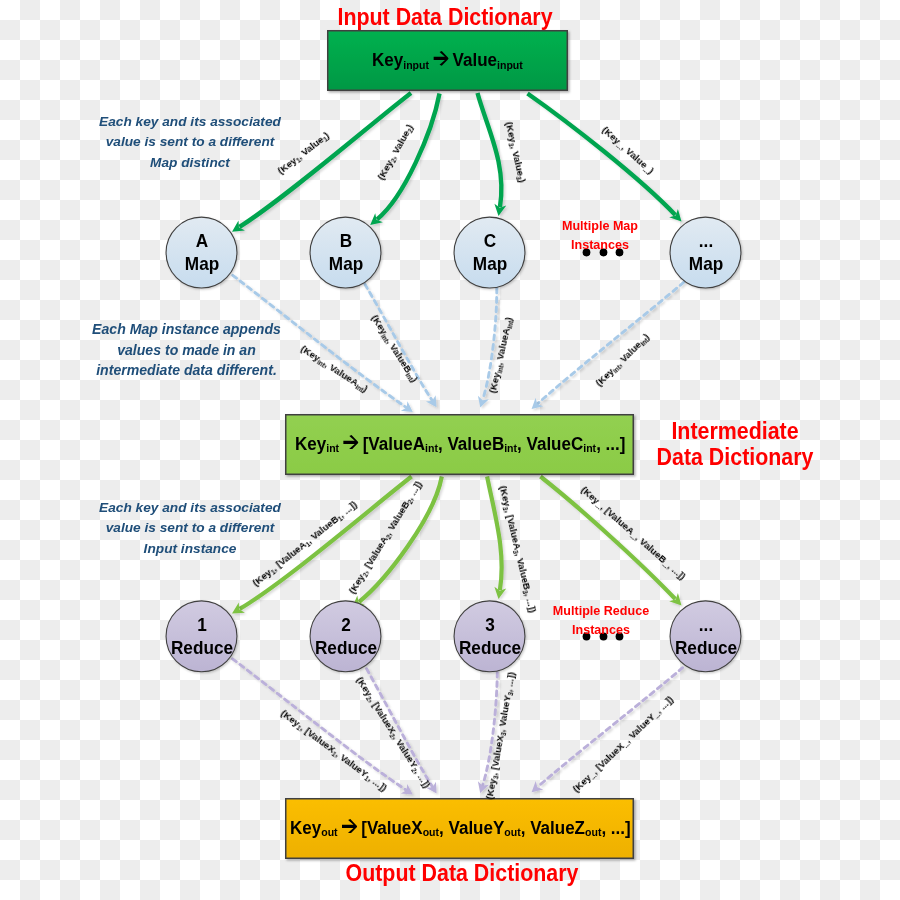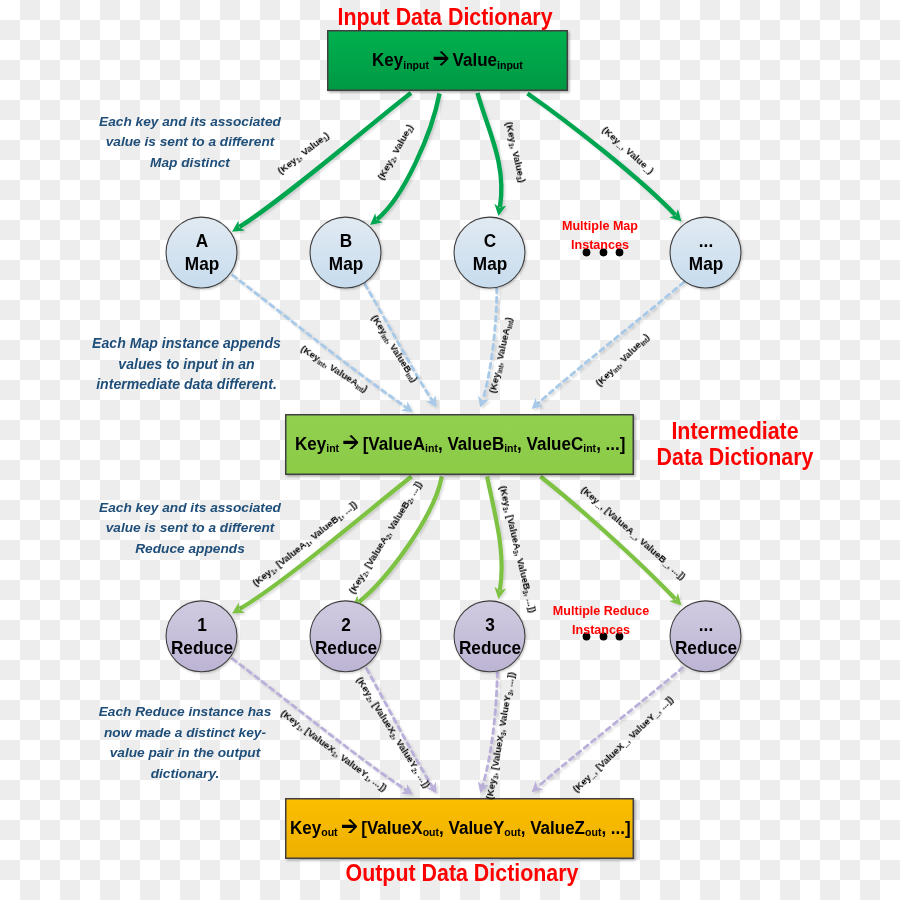--- a/index.html
+++ b/index.html
@@ -160,16 +160,15 @@
     <div class="edgelbl" style="left: 277.9px; top: 711.7px; font-size: 9.7px; transform: translateZ(0px) rotate(36.7deg) translateY(-7.18px);">(Key<sub>1</sub>, [ValueX<sub>1</sub>, ValueY<sub>1</sub>, ...])</div>
     <div class="edgelbl" style="left: 352.9px; top: 675.8px; font-size: 9.7px; transform: translateZ(0px) rotate(57.7deg) translateY(-7.18px);">(Key<sub>2</sub>, [ValueX<sub>2</sub>, ValueY<sub>2</sub>, ...])</div>
     <div class="edgelbl" style="left: 495.6px; top: 795.3px; font-size: 9.7px; transform: translateZ(0px) rotate(-80deg) translateY(-7.18px);">(Key<sub>3</sub>, [ValueX<sub>3</sub>, ValueY<sub>3</sub>, ...])</div>
     <div class="edgelbl" style="left: 578.9px; top: 790px; font-size: 9.7px; transform: translateZ(0px) rotate(-43.6deg) translateY(-7.18px);">(Key<sub>...</sub>, [ValueX<sub>...</sub>, ValueY<sub>...</sub>, ...])</div>
     <div class="redtitle" style="left: 325px; top: 5.4px; width: 240px; font-size: 23px; transform: translateZ(0px) scaleX(0.93); transform-origin: 50% 50%;">Input Data Dictionary</div>
     <div class="redtitle" style="left: 625px; top: 417.5px; width: 220px; font-size: 23px; line-height: 26.4px; transform: translateZ(0px) scaleX(0.93); transform-origin: 50% 50%;">Intermediate<br>Data Dictionary</div>
     <div class="redtitle" style="left: 287px; top: 861px; width: 350px; font-size: 23px; transform: translateZ(0px) scaleX(0.93); transform-origin: 50% 50%;">Output Data Dictionary</div>
     <div class="redtitle" style="left: 526px; top: 217.2px; width: 148px; font-size: 13.5px; line-height: 18.7px; transform: translateZ(0px) scaleX(0.93); transform-origin: 50% 50%;">Multiple Map<br>Instances</div>
     <div class="redtitle" style="left: 520.5px; top: 602.4px; width: 160px; font-size: 13.5px; line-height: 18.7px; transform: translateZ(0px) scaleX(0.93); transform-origin: 50% 50%;">Multiple Reduce<br>Instances</div>
     <div class="bluenote" style="left: 86px; top: 111.5px; width: 208px; font-size: 13.7px; line-height: 20.5px;"><span>Each key and its associated</span><br><span>value is sent to a different</span><br><span>Map distinct</span></div>
-    <div class="bluenote" style="left: 77px; top: 333px; width: 219px; font-size: 14.1px; line-height: 20.5px;"><span>Each Map instance appends</span><br><span>values to input in an</span><br><span>intermediate data different.</span></div>
-    <div class="bluenote" style="left: 86px; top: 497.5px; width: 208px; font-size: 13.7px; line-height: 20.5px;"><span>Each key and its associated</span><br><span>value is sent to a different</span><br><span>Reduce appends</span></div>
-    <div class="bluenote" style="left: 86px; top: 702px; width: 198px; font-size: 13.7px; line-height: 20.5px;"><span>Each Reduce instance has</span><br><span>now made a distinct key-</span><br><span>value pair in the output</span><br><span>dictionary.</span></div>
+    <div class="bluenote" style="left: 77px; top: 319px; width: 219px; font-size: 14.1px; line-height: 20.5px;"><span>Each Map instance appends</span><br><span>values to made in an</span><br><span>intermediate data different.</span></div>
+    <div class="bluenote" style="left: 86px; top: 497.5px; width: 208px; font-size: 13.7px; line-height: 20.5px;"><span>Each key and its associated</span><br><span>value is sent to a different</span><br><span>Input instance</span></div>
   </div>
 
 </body></html>

